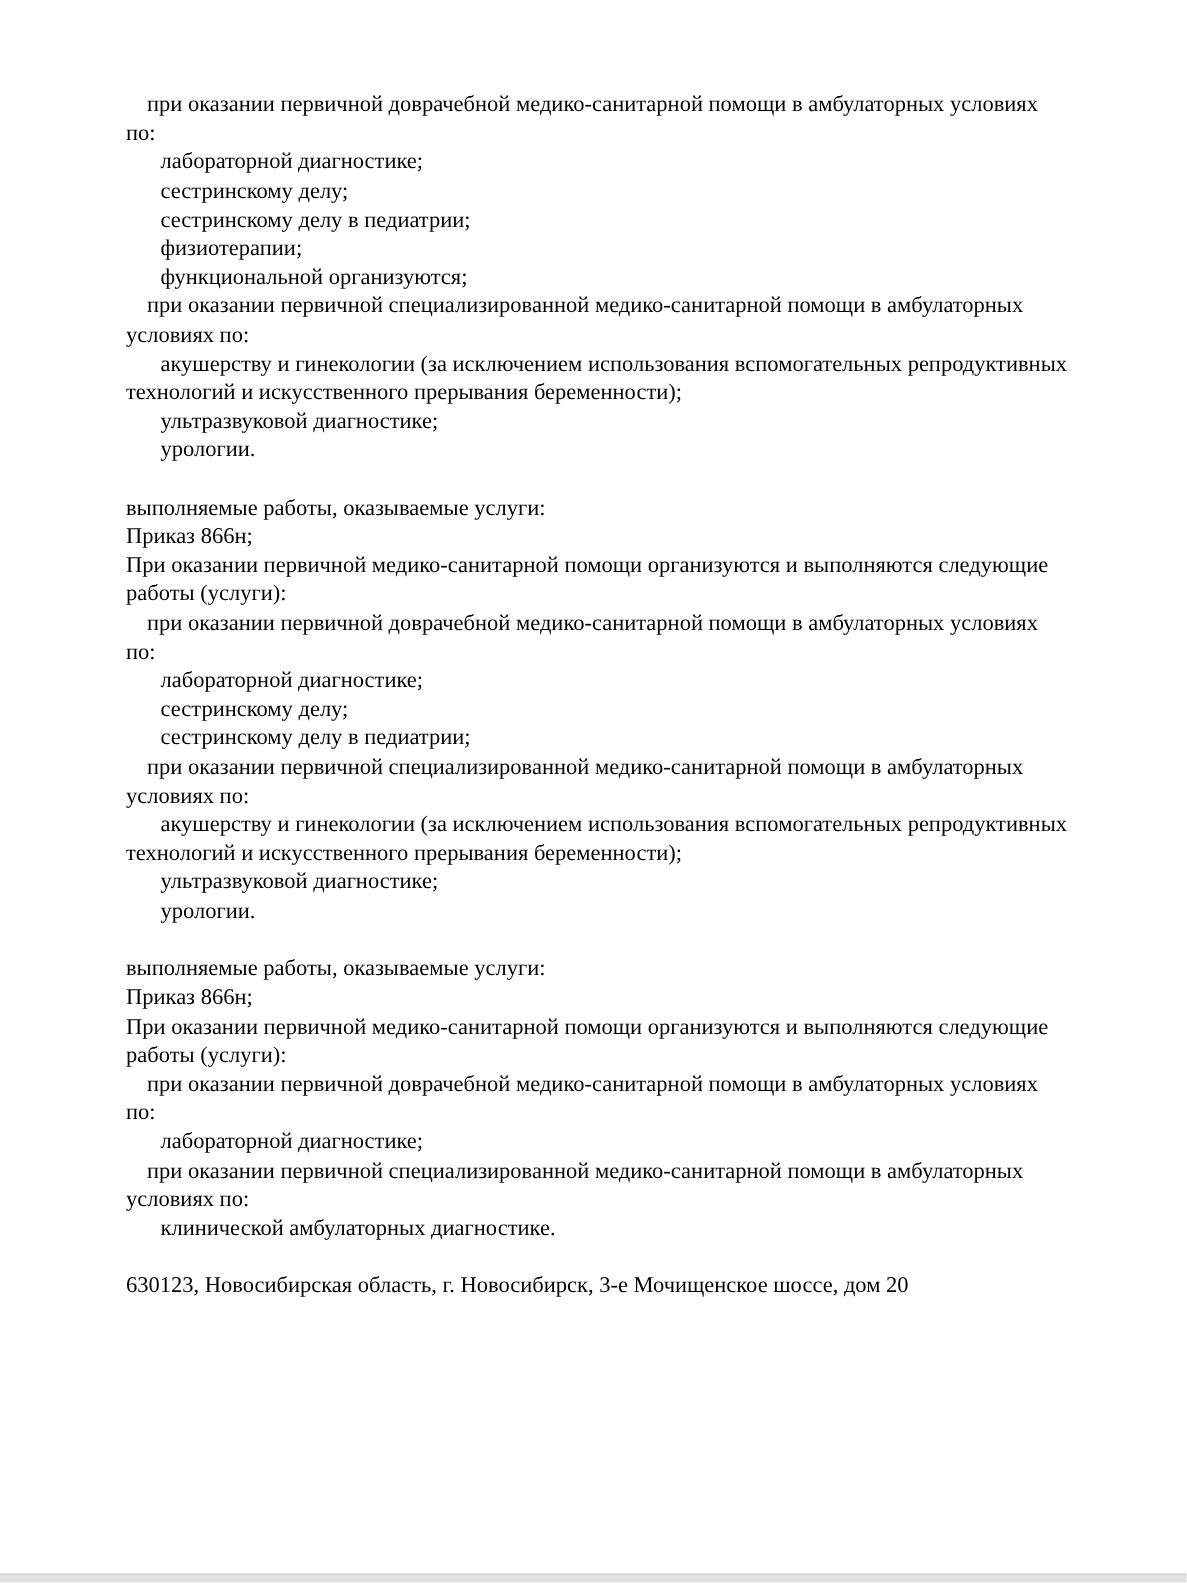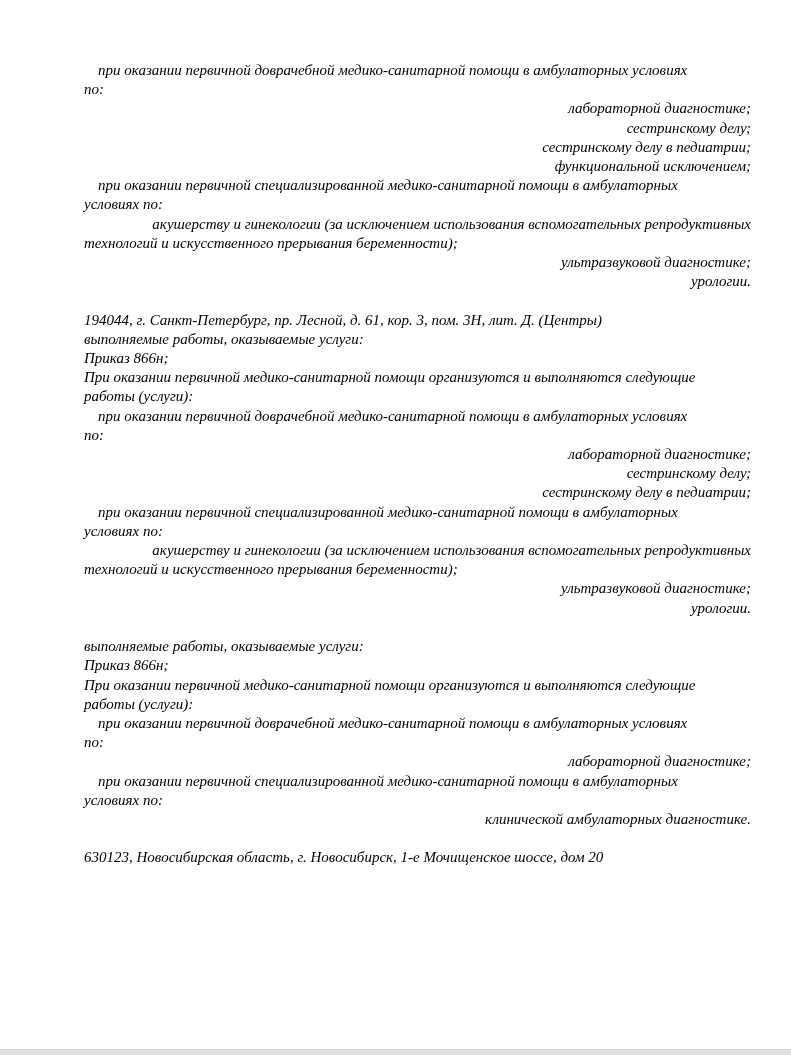--- a/index.html
+++ b/index.html
@@ -19,53 +19,52 @@
     left: 84px;
     right: 40px;
     color: var(--text, #000000);
     font-family: "Liberation Serif", "DejaVu Serif", serif;
     font-size: 15px;
     line-height: 19.2px;
   }
   .line {
     white-space: nowrap;
     min-height: 19.2px;
-    font-style: italic;
   }
   .line.indent-1 { padding-left: 14px; }
-  .line.indent-2 { padding-left: 23px; text-align: right; }
+  .line.indent-2 { padding-left: 23px; }
   .bottom-bar {
     position: absolute;
     left: 0;
     right: 0;
     bottom: 0;
     height: 5px;
     background: var(--bottom_bar, #e0e0e0);
     border-top: 1px solid var(--bottom_bar_border, #d6d6d6);
   }
 </style>
 </head>
 <body>
 
 <div class="doc">
   <div class="doc-lines">
       <div class="line indent-1">при оказании первичной доврачебной медико-санитарной помощи в амбулаторных условиях</div>
       <div class="line indent-0">по:</div>
       <div class="line indent-2">лабораторной диагностике;</div>
       <div class="line indent-2">сестринскому делу;</div>
       <div class="line indent-2">сестринскому делу в педиатрии;</div>
-      <div class="line indent-2">функциональной исключением;</div>
+      <div class="line indent-2">физиотерапии;</div>
+      <div class="line indent-2">функциональной организуются;</div>
       <div class="line indent-1">при оказании первичной специализированной медико-санитарной помощи в амбулаторных</div>
       <div class="line indent-0">условиях по:</div>
       <div class="line indent-2">акушерству и гинекологии (за исключением использования вспомогательных репродуктивных</div>
       <div class="line indent-0">технологий и искусственного прерывания беременности);</div>
       <div class="line indent-2">ультразвуковой диагностике;</div>
       <div class="line indent-2">урологии.</div>
       <div class="line indent-0">&nbsp;</div>
-      <div class="line indent-0">194044, г. Санкт-Петербург, пр. Лесной, д. 61, кор. 3, пом. 3Н, лит. Д. (Центры)</div>
       <div class="line indent-0">выполняемые работы, оказываемые услуги:</div>
       <div class="line indent-0">Приказ 866н;</div>
       <div class="line indent-0">При оказании первичной медико-санитарной помощи организуются и выполняются следующие</div>
       <div class="line indent-0">работы (услуги):</div>
       <div class="line indent-1">при оказании первичной доврачебной медико-санитарной помощи в амбулаторных условиях</div>
       <div class="line indent-0">по:</div>
       <div class="line indent-2">лабораторной диагностике;</div>
       <div class="line indent-2">сестринскому делу;</div>
       <div class="line indent-2">сестринскому делу в педиатрии;</div>
       <div class="line indent-1">при оказании первичной специализированной медико-санитарной помощи в амбулаторных</div>
@@ -79,17 +78,17 @@
       <div class="line indent-0">Приказ 866н;</div>
       <div class="line indent-0">При оказании первичной медико-санитарной помощи организуются и выполняются следующие</div>
       <div class="line indent-0">работы (услуги):</div>
       <div class="line indent-1">при оказании первичной доврачебной медико-санитарной помощи в амбулаторных условиях</div>
       <div class="line indent-0">по:</div>
       <div class="line indent-2">лабораторной диагностике;</div>
       <div class="line indent-1">при оказании первичной специализированной медико-санитарной помощи в амбулаторных</div>
       <div class="line indent-0">условиях по:</div>
       <div class="line indent-2">клинической амбулаторных диагностике.</div>
       <div class="line indent-0">&nbsp;</div>
-      <div class="line indent-0">630123, Новосибирская область, г. Новосибирск, 1-е Мочищенское шоссе, дом 20</div>
+      <div class="line indent-0">630123, Новосибирская область, г. Новосибирск, 3-е Мочищенское шоссе, дом 20</div>
     </div>
 </div>
 
 <div class="bottom-bar"></div>
 
 </body></html>

